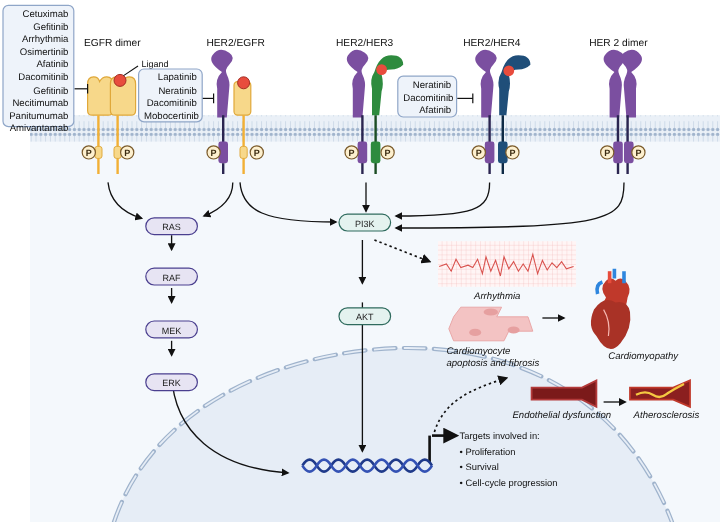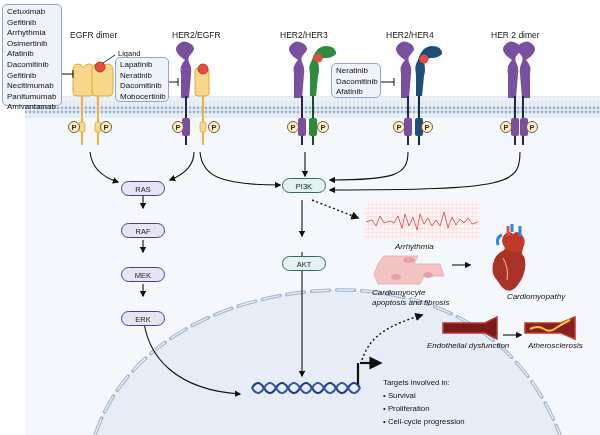--- a/index.html
+++ b/index.html
@@ -1,26 +1,26 @@
 <!DOCTYPE html>
 <html><head>
 <meta charset="utf-8">
 <style>
   html, body { margin:0; padding:0; background:#ffffff; }
   body { width:600px; height:435px; position:relative; overflow:hidden; font-family:"Liberation Sans", sans-serif; }
   #stage { position:absolute; left:0; top:0; width:600px; height:435px; }
   .lbl { position:absolute; font-family:"Liberation Sans", sans-serif; color:#111; white-space:nowrap; }
   .title { font-weight:normal; font-size:8.5px; }
-  .drugbox { position:absolute; background:#eef3fa; border:1px solid #8fa6c8; border-radius:5px; font-size:8px; line-height:10.6px; text-align:left; color:#111; padding:2px 4px; box-sizing:border-box; }
+  .drugbox { position:absolute; background:#eef3fa; border:1px solid #8fa6c8; border-radius:5px; font-size:8px; line-height:10.6px; text-align:right; color:#111; padding:2px 4px; box-sizing:border-box; }
   .drugbox div { white-space:nowrap; }
   .pill { position:absolute; height:15px; border-radius:8px; font-size:7.5px; text-align:center; line-height:15px; color:#222; box-sizing:border-box; }
   .pill.mapk { background:#e7e4f3; border:1.5px solid #4a3f8f; width:44px;text-align:center; }
   .pill.pi3k { background:#e4f2ef; border:1.5px solid #2f6b5e; width:44px; }
   .caption { position:absolute; font-size:8px; color:#111; text-align:left; white-space:nowrap;font-style:italic; }
-  .targets { position:absolute; font-size:7.8px; color:#111; line-height:13px;margin-top:19px; }
+  .targets { position:absolute; font-size:7.8px; color:#111; line-height:13px; }
 </style>
 </head>
 <body>
 
 <div id="stage">
   <svg width="600" height="435" viewBox="0 0 600 435" style="position:absolute;left:0;top:0">
     <defs>
       <marker id="ah" viewBox="0 0 10 10" refX="8" refY="5" markerWidth="6" markerHeight="6" orient="auto">
         <path d="M0,0 L10,5 L0,10 z" fill="#111"></path>
       </marker>
@@ -232,17 +232,17 @@
   <div class="caption" style="left:372px;top:288px;line-height:10px">
     <div>Cardiomyocyte</div>
     <div>apoptosis and fibrosis</div>
   </div>
   <div class="caption" style="left:536px;top:292px;transform:translateX(-50%)">Cardiomyopathy</div>
   <div class="caption" style="left:427px;top:341px">Endothelial dysfunction</div>
   <div class="caption" style="left:528px;top:341px">Atherosclerosis</div>
 
   <div class="targets" style="left:383px;top:357px">
     <div>Targets involved in:</div>
+    <div>• Proliferation</div>
     <div>• Survival</div>
-    <div>• Proliferation</div>
     <div>• Cell-cycle progression</div>
   </div>
 </div>
 
 </body></html>

